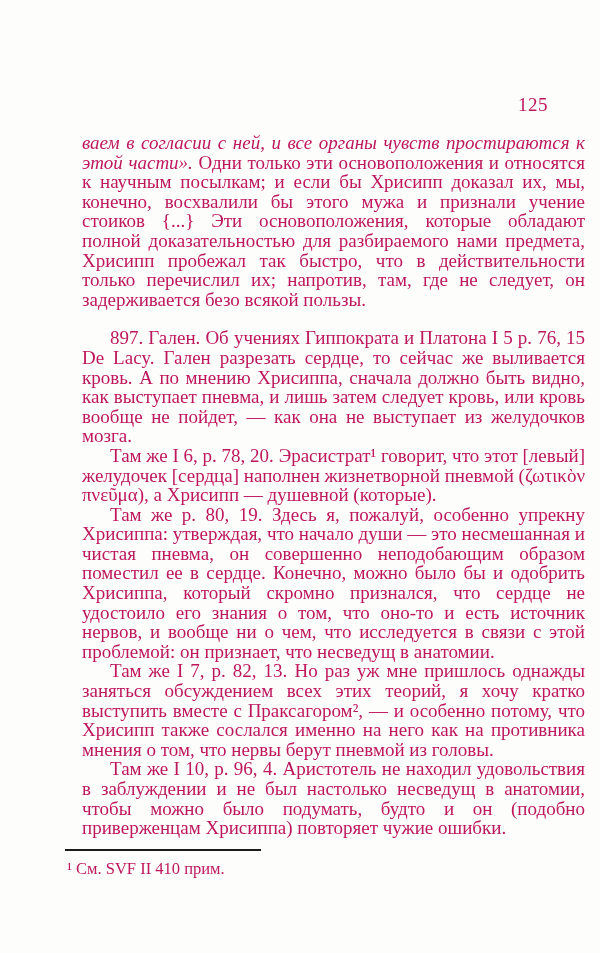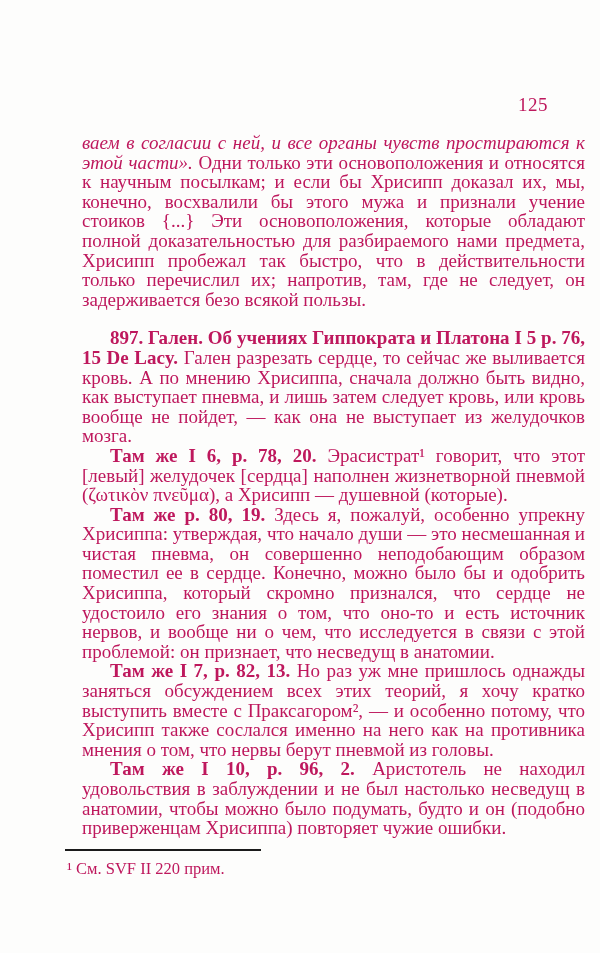--- a/index.html
+++ b/index.html
@@ -42,21 +42,21 @@
     padding: 0;
     text-indent: 28px;
   }
   .text-block p.continuation {
     text-indent: 0;
   }
   .text-block p.spaced {
     margin-top: 19px;
   }
   .ital { font-style: italic; }
-  .lead { font-weight: bold; }
+  .lead { font-weight: normal; }
   .footnotes {
     position: absolute;
     top: 841px;
     left: 46px;
     width: 503px;
     font-size: 16.5px;
     line-height: 19px;
     text-align: justify;
     hyphens: auto;
     -webkit-hyphens: auto;
@@ -102,29 +102,29 @@
       <span class="lead">Там же p. 80, 19.</span>
       <span>Здесь я, пожалуй, особенно упрекну Хрисиппа: утверждая, что начало души — это несмешанная и чистая пневма, он совершенно неподобающим образом поместил ее в сердце. Конечно, можно было бы и одобрить Хрисиппа, который скромно признался, что сердце не удостоило его знания о том, что оно-то и есть источник нервов, и вообще ни о чем, что исследуется в связи с этой проблемой: он признает, что несведущ в анатомии.</span>
     </p>
 
     <p>
       <span class="lead">Там же I 7, p. 82, 13.</span>
       <span>Но раз уж мне пришлось однажды заняться обсуждением всех этих теорий, я хочу кратко выступить вместе с Праксагором², — и особенно потому, что Хрисипп также сослался именно на него как на противника мнения о том, что нервы берут пневмой из головы.</span>
     </p>
 
     <p>
-      <span class="lead">Там же I 10, p. 96, 2.</span>
+      <span class="lead">Там же I 10, p. 96, 4.</span>
       <span>Аристотель не находил удовольствия в заблуждении и не был настолько несведущ в анатомии, чтобы можно было подумать, будто и он (подобно приверженцам Хрисиппа) повторяет чужие ошибки.</span>
     </p>
 
   </div>
 
   <div class="footnotes">
     <hr class="fn-rule">
 
     <p>
       <span>¹</span>
-      <span>См. SVF II 220 прим.</span>
+      <span>См. SVF II 410 прим.</span>
     </p>
 
   </div>
 
 </div>
 
 </body></html>

